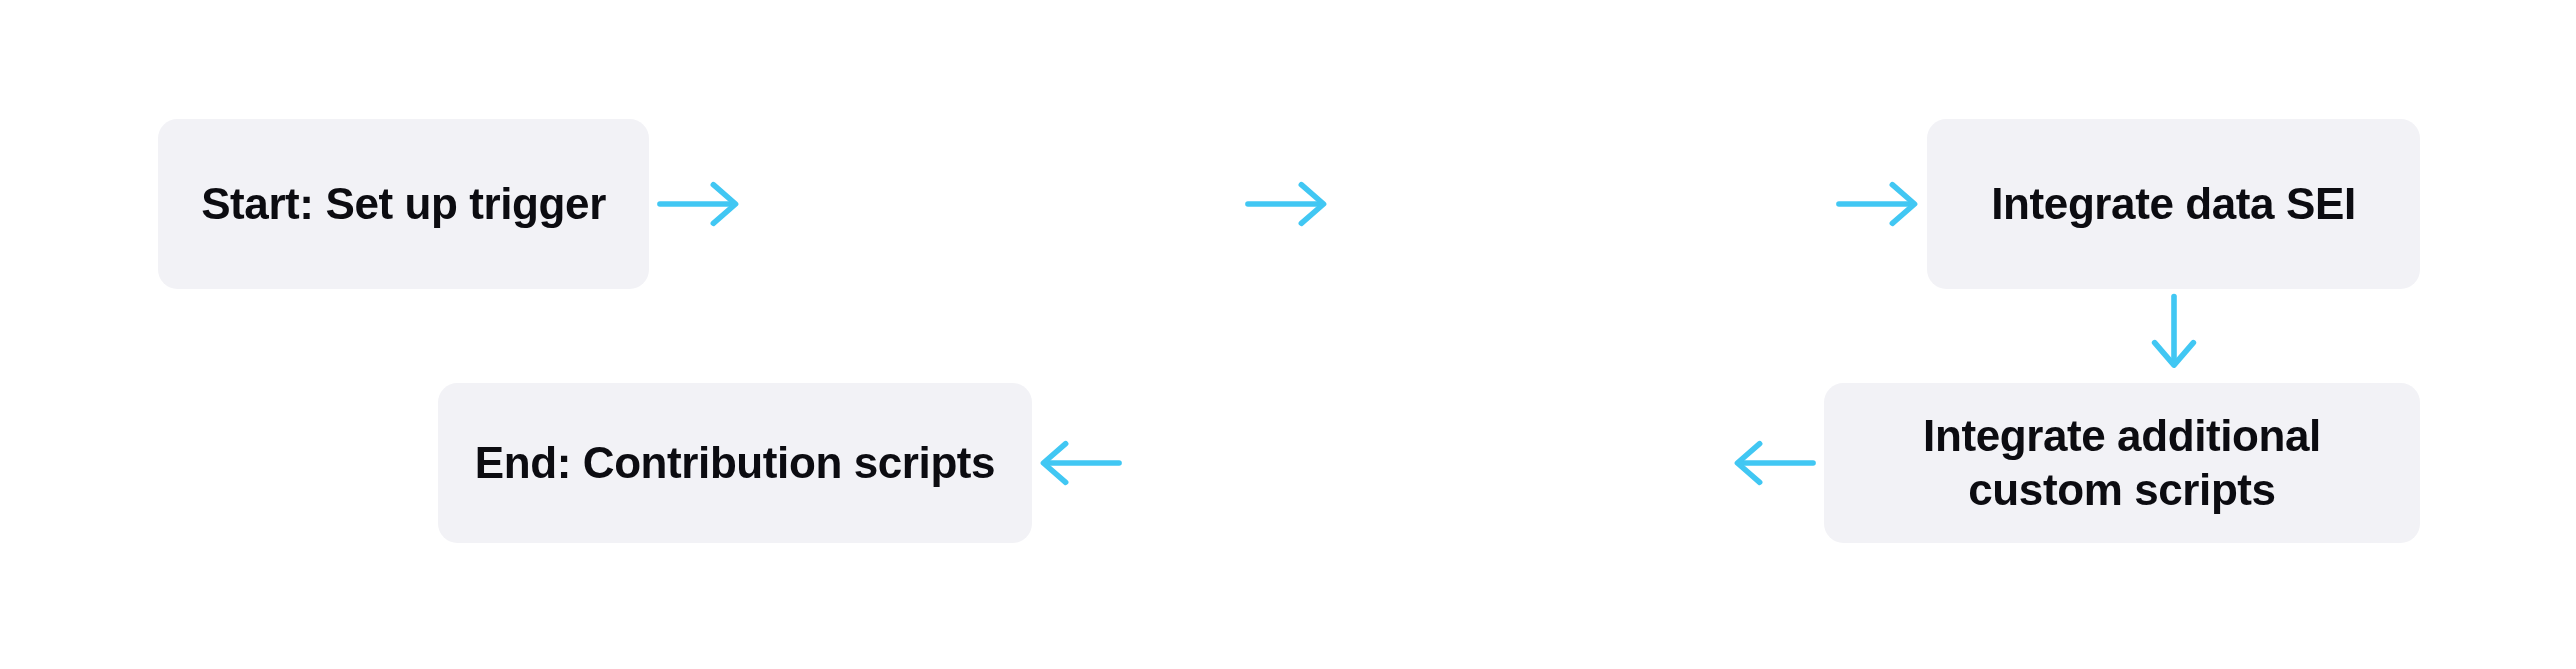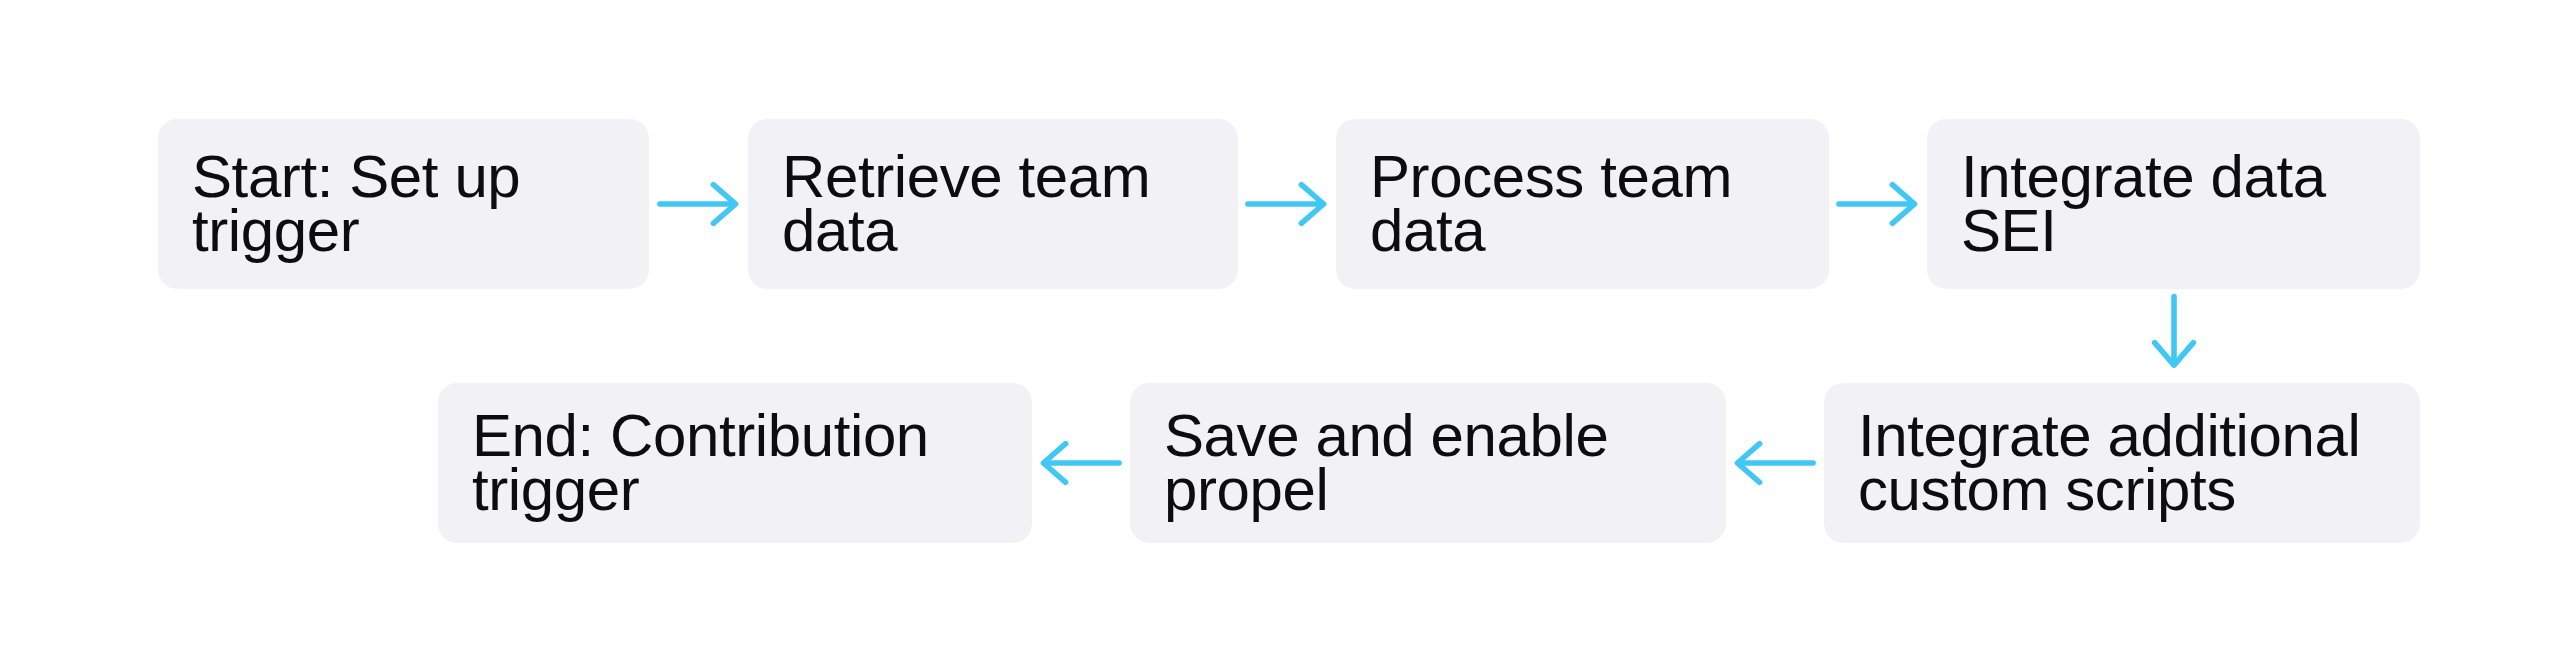--- a/index.html
+++ b/index.html
@@ -18,23 +18,23 @@
     background:var(--bg);
     overflow:hidden;
   }
   .node{
     position:absolute;
     background:var(--node-fill);
     border-radius:19.4px;
     display:flex;
     align-items:center;
     justify-content:center;
-    text-align:left;
-    font-weight:400;
-    font-size:60px;
+    text-align:center;
+    font-weight:700;
+    font-size:44px;
     line-height:54px;
     letter-spacing:-0.4px;
     color:var(--text-color);
     padding:0 34px;
   }
   
   .n1{left:158px;  top:119px; width:491px; height:170px;}
   .n2{left:748px; top:119px; width:490px; height:170px;}
   .n3{left:1336px; top:119px; width:493px; height:170px;}
   .n4{left:1927px; top:119px; width:493px; height:170px;}
@@ -64,37 +64,28 @@
   .flip{transform:scaleX(-1);}
 </style>
 </head>
 <body>
 
 <div class="canvas">
 
   <div class="node n1">
     <span>Start: Set up trigger</span>
   </div>
-  <div class="node n2">
-    <span>Retrieve team data</span>
-  </div>
-  <div class="node n3">
-    <span>Process team data</span>
-  </div>
   <div class="node n4">
     <span>Integrate data SEI</span>
   </div>
   <div class="node n5">
     <span>Integrate additional custom scripts</span>
   </div>
-  <div class="node n6">
-    <span>Save and enable propel</span>
-  </div>
   <div class="node n7">
-    <span>End: Contribution trigger</span>
+    <span>End: Contribution scripts</span>
   </div>
 
   <div class="arrow a12">
     <svg width="89" height="60" viewBox="0 0 120 80">
       <path d="M8 40 H106"></path>
       <path d="M80 14 L110 40 L80 66"></path>
     </svg>
   </div>
   <div class="arrow a23">
     <svg width="89" height="60" viewBox="0 0 120 80">

